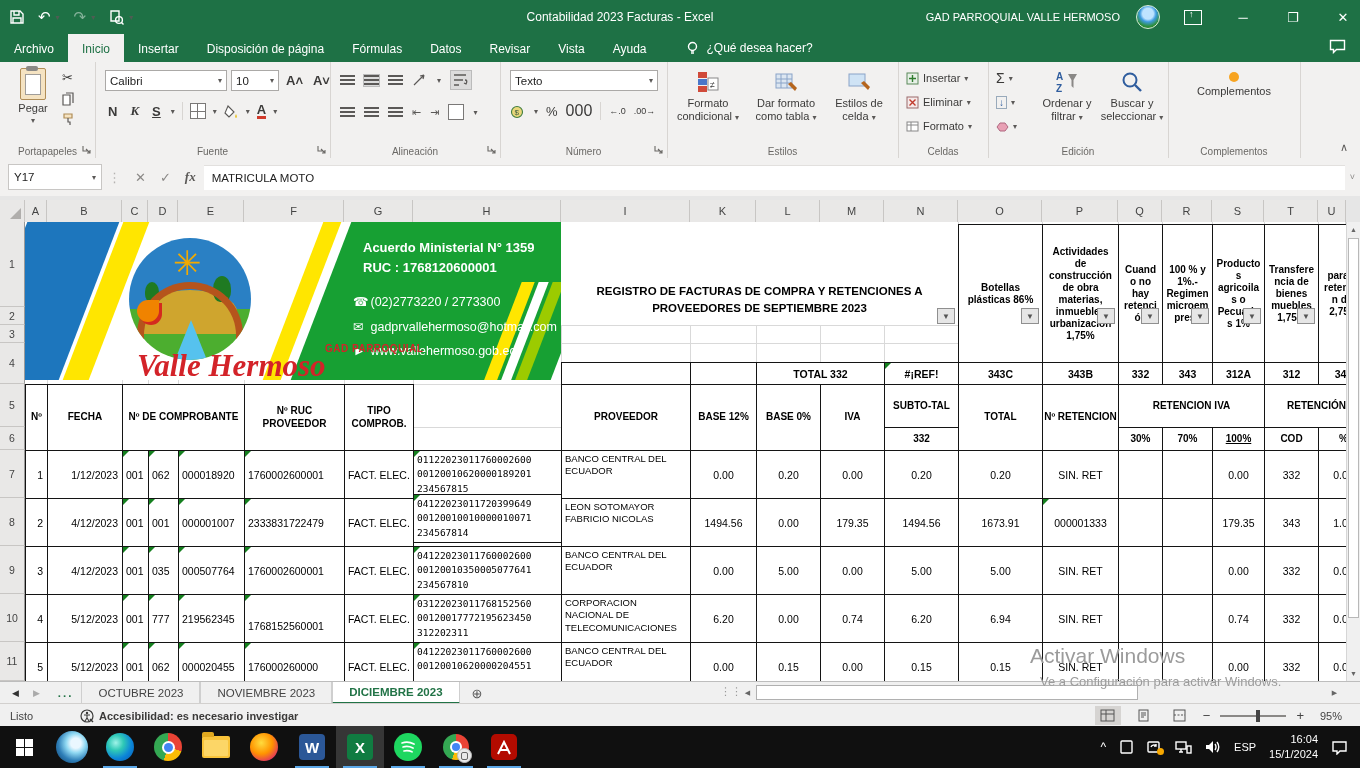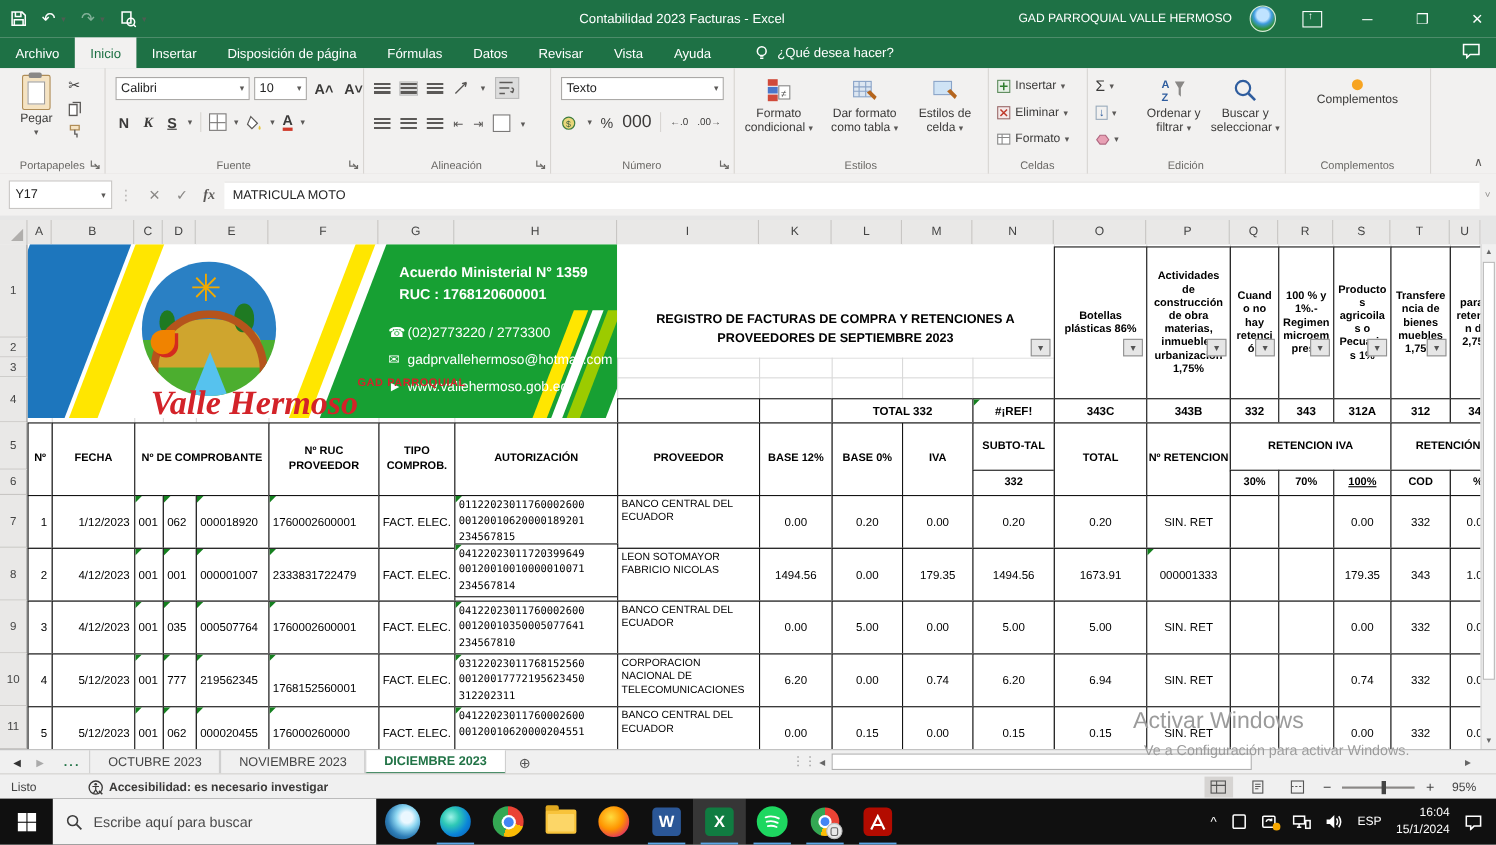--- a/index.html
+++ b/index.html
@@ -556,21 +556,20 @@
       <div class="tc c bold" style="left: 1118px; top: 140px; width: 45px; height: 23px;">332</div>
       <div class="tc c bold" style="left: 1162px; top: 140px; width: 51px; height: 23px;">343</div>
       <div class="tc c bold" style="left: 1212px; top: 140px; width: 53px; height: 23px;">312A</div>
       <div class="tc c bold" style="left: 1264px; top: 140px; width: 55px; height: 23px;">312</div>
       <div class="tc c bold" style="left: 1318px; top: 140px; width: 51px; height: 23px;">343</div>
       <div class="tc hdr" style="left: 25px; top: 162px; width: 23px; height: 67px;">Nº</div>
       <div class="tc hdr" style="left: 47px; top: 162px; width: 76px; height: 67px;">FECHA</div>
       <div class="tc hdr" style="left: 122px; top: 162px; width: 123px; height: 67px;">Nº DE COMPROBANTE</div>
       <div class="tc hdr" style="left: 244px; top: 162px; width: 101px; height: 67px;">Nº RUC PROVEEDOR</div>
       <div class="tc hdr" style="left: 344px; top: 162px; width: 70px; height: 67px;">TIPO COMPROB.</div>
-      <div class="tc hdr" style="left: 413px; top: 162px; width: 149px; height: 67px;">AUTORIZACIÓN</div>
       <div class="tc hdr" style="left: 561px; top: 162px; width: 130px; height: 67px;">PROVEEDOR</div>
       <div class="tc hdr" style="left: 690px; top: 162px; width: 67px; height: 67px;">BASE 12%</div>
       <div class="tc hdr" style="left: 756px; top: 162px; width: 65px; height: 67px;">BASE 0%</div>
       <div class="tc hdr" style="left: 820px; top: 162px; width: 65px; height: 67px;">IVA</div>
       <div class="tc hdr" style="left: 884px; top: 162px; width: 75px; height: 45px;">SUBTO-TAL</div>
       <div class="tc hdr" style="left: 884px; top: 205px; width: 75px; height: 24px;">332</div>
       <div class="tc hdr" style="left: 958px; top: 162px; width: 85px; height: 67px;">TOTAL</div>
       <div class="tc hdr" style="left: 1042px; top: 162px; width: 77px; height: 67px;">Nº RETENCION</div>
       <div class="tc hdr" style="left: 1118px; top: 162px; width: 147px; height: 45px;">RETENCION IVA</div>
       <div class="tc hdr" style="left: 1118px; top: 205px; width: 45px; height: 24px;">30%</div>
@@ -748,27 +747,20 @@
 
   <div class="taskbar">
     <div class="tb-start">
       <svg width="17" height="17" viewBox="0 0 17 17">
           <rect x="0" y="0" width="8" height="8" fill="#fff"></rect>
           <rect x="9" y="0" width="8" height="8" fill="#fff"></rect>
           <rect x="0" y="9" width="8" height="8" fill="#fff"></rect>
           <rect x="9" y="9" width="8" height="8" fill="#fff"></rect>
         </svg>
     </div>
-    <div class="tb-search">
-      <svg width="15" height="15" viewBox="0 0 15 15">
-          <circle cx="6" cy="6" r="4.5" stroke="#3b3b3b" fill="none" stroke-width="1.4"></circle>
-          <path d="M9.5 9.5 L14 14" stroke="#3b3b3b" stroke-width="1.6"></path>
-        </svg>
-      <span>Escribe aquí para buscar</span>
-    </div>
     <div class="tb-slot">
       <span class="circle28" style="width:32px;height:32px;background:radial-gradient(circle at 62% 38%,#eaf7ff 0 18%,#8fd8f2 35%,#2f7fb8 62%,#0b3a66);"></span>
     </div>
     <div class="tb-slot tb-run">
       <span class="circle28" style="background:radial-gradient(circle at 35% 35%,#9ff3e8,#2fc9b6 30%,#0b84d8 62%,#0a57a8);"></span>
     </div>
     <div class="tb-slot">
       <span class="circle28" style="background:conic-gradient(#ea4335 0 30%,#fbbc05 30% 55%,#34a853 55% 100%);position:relative;display:flex;align-items:center;justify-content:center;">
           <span style="width:13px;height:13px;border-radius:50%;background:#fff;display:flex;align-items:center;justify-content:center;">
             <span style="width:9px;height:9px;border-radius:50%;background:#4285f4;"></span>

